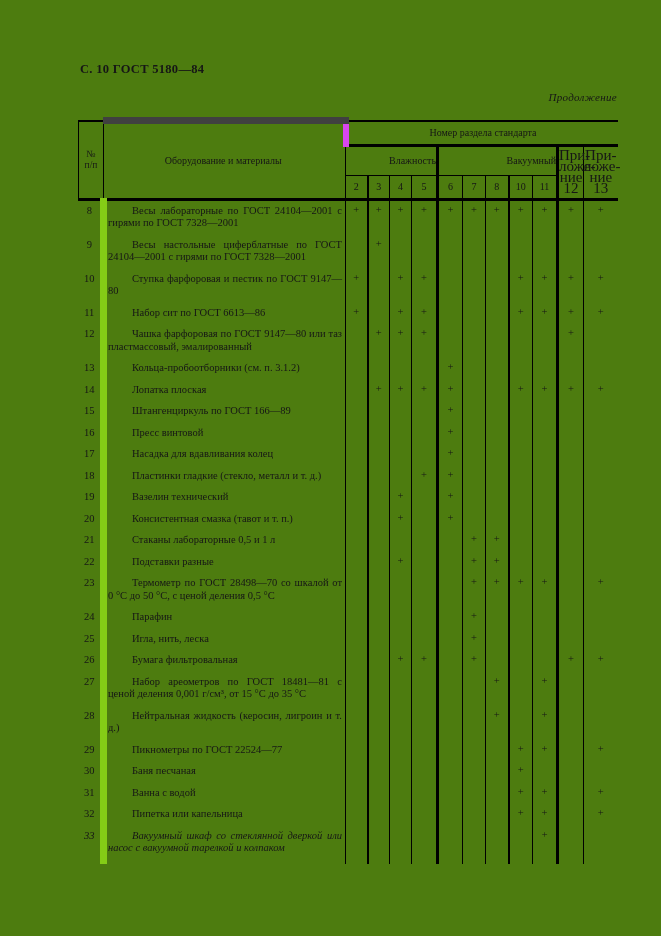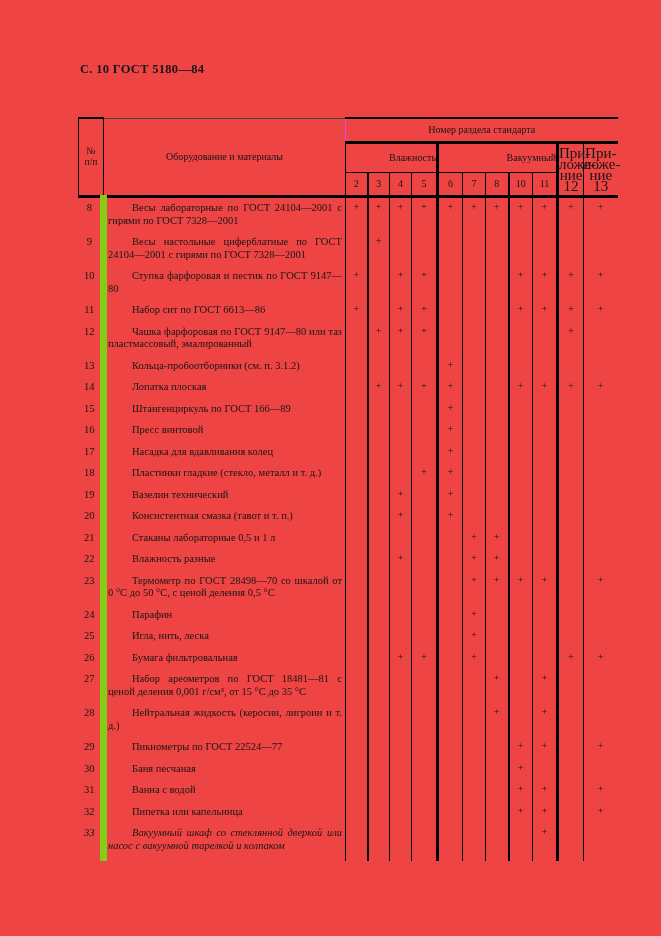--- a/index.html
+++ b/index.html
@@ -1,20 +1,20 @@
 <!DOCTYPE html>
 <html><head>
 <meta charset="utf-8">
 <style>
   html,body{margin:0;padding:0;}
   body{
     width:661px;height:936px;background:#ffffff;position:relative;overflow:hidden;
     font-family:"Liberation Serif","DejaVu Serif",serif;color:#161616;
   }
-  .page{position:absolute;left:0;top:0;width:661px;height:936px;background:#ef4444;}
+  .page{position:absolute;left:0;top:0;width:661px;height:936px;background:#4d7c0f;}
 
   .doc-header{
     position:absolute;left:80px;top:62px;
     font-size:12.5px;font-weight:bold;letter-spacing:.3px;white-space:nowrap;
   }
   .continuation{
     position:absolute;left:0;top:91px;width:617px;text-align:right;
     font-size:11px;font-style:italic;letter-spacing:.3px;
   }
 
@@ -27,42 +27,43 @@
 
   
   .bl1{border-left:1px solid #000;}
   .bl2{border-left:2px solid #000;}
   .bl3{border-left:3px solid #000;}
 
   
   thead th{font-size:10px;line-height:12px;text-align:center;}
   .no-h{border-left:1px solid #000;border-top:2px solid #000;border-bottom:3px solid #000;
         white-space:pre-line;font-size:9.5px;line-height:11px;}
-  .eq-h{border-left:1px solid #000;border-top:1px solid #404040;border-bottom:3px solid #000;}
-  .sec-h{border-left:1px solid #d946ef;border-top:2px solid #000;border-bottom:3px solid #000;height:22px;text-align:center;}
+  .eq-h{border-left:1px solid #000;border-top:7px solid #404040;border-bottom:3px solid #000;}
+  .sec-h{border-left:6px solid #d946ef;border-top:2px solid #000;border-bottom:3px solid #000;height:22px;text-align:center;}
   .grp{border-bottom:1px solid #000;height:28px;text-align:right;}
   .app{border-bottom:3px solid #000;white-space:pre-line;font-size:15px;line-height:11px;}
   .nums th{border-bottom:3px solid #000;height:22px;font-size:10px;}
 
   
   tbody td{vertical-align:top;}
   td.no{text-align:center;padding-top:4px;}
   td.eq{
     border-left:7px solid #84cc16;text-align:justify;
     padding:4px 3px 5px 1px;text-indent:24px;
   }
   td.mark{text-align:center;padding-top:3px;}
   tbody tr:last-child td{padding-bottom:9px;font-style:italic;}
 </style>
 </head>
 <body>
 
 <div class="page">
 
   <div class="doc-header">С. 10 ГОСТ 5180—84</div>
+  <div class="continuation">Продолжение</div>
 
   <div class="tbl-wrap">
     <table>
       <colgroup>
         <col style="width:25px">
           <col style="width:242px">
         <col style="width:22px">
           <col style="width:22px">
           <col style="width:22px">
           <col style="width:26px">
@@ -311,21 +312,21 @@
             <td class="mark bl3"></td>
             <td class="mark bl1">+</td>
             <td class="mark bl1">+</td>
             <td class="mark bl2"></td>
             <td class="mark bl1"></td>
             <td class="mark bl3"></td>
             <td class="mark bl1"></td>
           </tr>
           <tr>
             <td class="no">22</td>
-            <td class="eq">Влажность разные</td>
+            <td class="eq">Подставки разные</td>
             <td class="mark bl1"></td>
             <td class="mark bl2"></td>
             <td class="mark bl1">+</td>
             <td class="mark bl1"></td>
             <td class="mark bl3"></td>
             <td class="mark bl1">+</td>
             <td class="mark bl1">+</td>
             <td class="mark bl2"></td>
             <td class="mark bl1"></td>
             <td class="mark bl3"></td>

